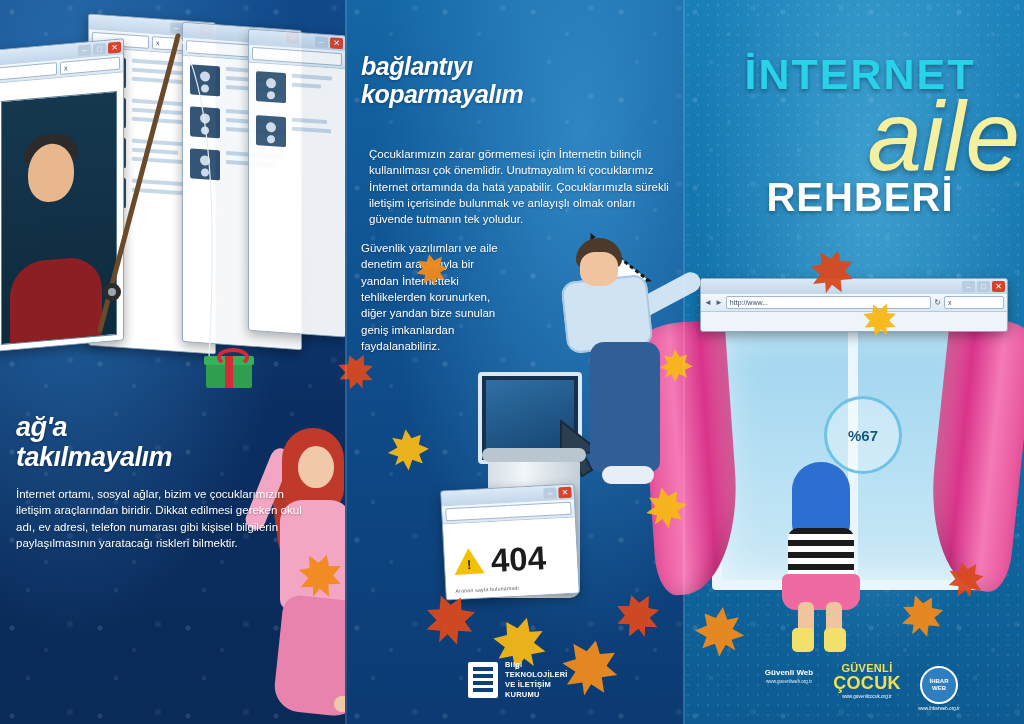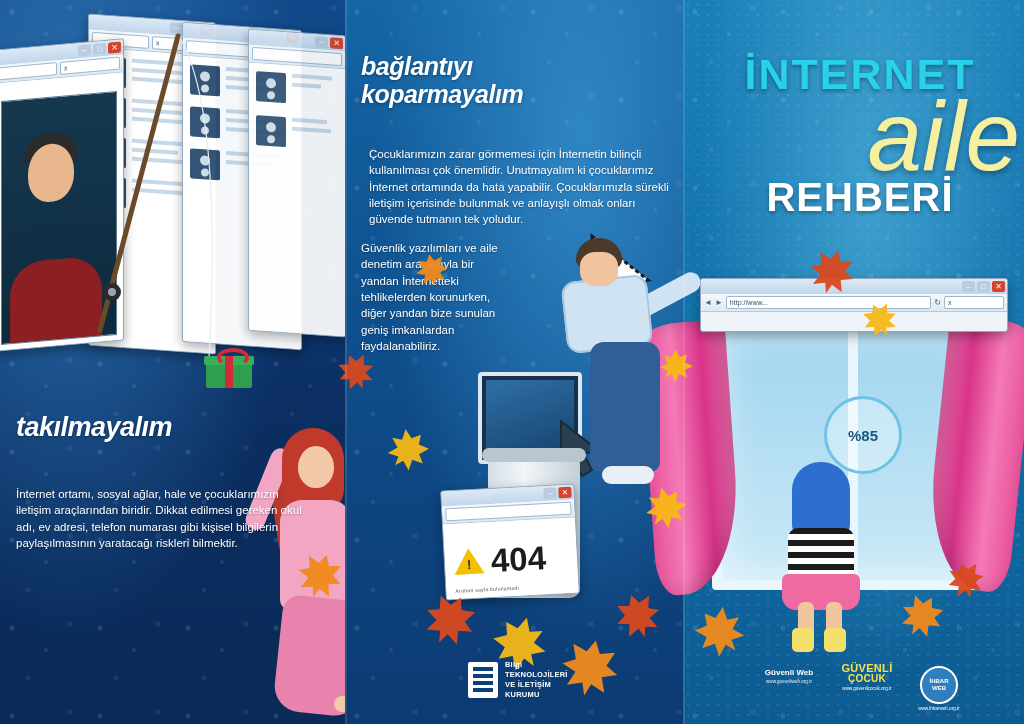--- a/index.html
+++ b/index.html
@@ -571,21 +571,21 @@
   .footer-logo {
     position: absolute;
     color: #ffffff;
     text-align: center;
   }
   #logo-guvenliweb { left: 756px; top: 668px; width: 66px; }
   #logo-guvenliweb .nm { font-size: 8px; font-weight: bold; }
   #logo-guvenliweb .url { font-size: 4.6px; margin-top: 2px; opacity: 0.9; }
   #logo-guvenlicocuk { left: 828px; top: 662px; width: 78px; }
   #logo-guvenlicocuk .nm1 { font-size: 11px; font-weight: bold; color: #f4e04d; letter-spacing: 0.3px; }
-  #logo-guvenlicocuk .nm2 { font-size: 10px; font-weight: bold; color: #f4e04d; line-height: 1; letter-spacing: 0.3px; }
+  #logo-guvenlicocuk .nm2 { font-size: 18px; font-weight: bold; color: #f4e04d; line-height: 1; letter-spacing: 0.3px; }
   #logo-guvenlicocuk .url { font-size: 4.6px; margin-top: 2px; }
   #logo-ihbarweb { left: 906px; top: 666px; width: 66px; }
   #logo-ihbarweb .badge {
     width: 34px; height: 34px; margin: 0 auto;
     border-radius: 50%;
     background: #2f7fc0;
     border: 2px solid #ffffff;
     color: #ffffff;
     font-size: 6px;
     font-weight: bold;
@@ -755,25 +755,26 @@
           <div class="hand"></div>
         </div>
       <div class="hair"></div>
       <div class="face"></div>
       <div class="torso"></div>
       <div class="legs"></div>
       <div class="foot"></div>
     </div>
 
     <div class="headline" style="left:16px; top:412px; width:300px; font-size:27px;">
+      <div>ağ'a</div>
       <div>takılmayalım</div>
     </div>
 
     <div class="body-text" style="left:16px; top:486px; width:286px;">
-      <p>İnternet ortamı, sosyal ağlar, hale ve çocuklarımızın iletişim araçlarından biridir. Dikkat edilmesi gereken okul adı, ev adresi, telefon numarası gibi kişisel bilgilerin paylaşılmasının yaratacağı riskleri bilmektir.</p>
+      <p>İnternet ortamı, sosyal ağlar, bizim ve çocuklarımızın iletişim araçlarından biridir. Dikkat edilmesi gereken okul adı, ev adresi, telefon numarası gibi kişisel bilgilerin paylaşılmasının yaratacağı riskleri bilmektir.</p>
     </div>
   </div>
 
   <div class="panel" id="panel-mid">
     <div class="icon-pattern"></div>
 
     <div class="headline" style="left:16px; top:52px; width:300px; font-size:25px;">
       <div>bağlantıyı</div>
       <div>koparmayalım</div>
     </div>
@@ -795,21 +796,21 @@
 
   <div id="cover-title">
     <div id="cover-internet">İNTERNET</div>
     <div id="cover-aile">aile</div>
     <div id="cover-rehberi">REHBERİ</div>
   </div>
 
   <div id="doorway">
     <div class="frame"></div>
     <div class="mullion"></div>
-    <div id="pct-badge">%85</div>
+    <div id="pct-badge">%67</div>
   </div>
   <div class="curtain" id="curtain-left"></div>
   <div class="curtain" id="curtain-right"></div>
 
   <div class="browser" id="bw-right">
     <div class="titlebar">
       <div class="wbtn">–</div>
       <div class="wbtn">□</div>
       <div class="wbtn close">✕</div>
     </div>

